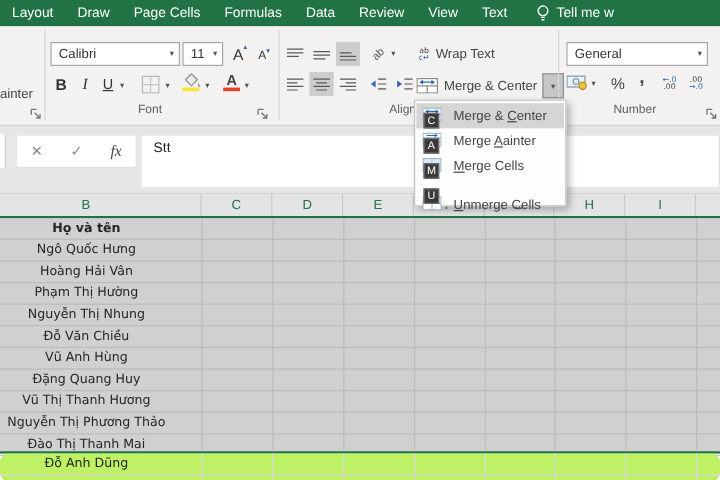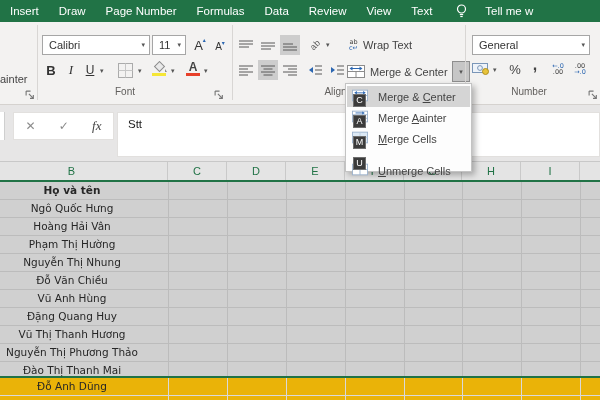--- a/index.html
+++ b/index.html
@@ -4,21 +4,21 @@
 <style>
   html,body{margin:0;padding:0;background:#fff;}
   #app{position:relative;width:600px;height:400px;overflow:hidden;
        font-family:"Liberation Sans",sans-serif;font-size:11px;color:#444;
        background:#fff;}
   .abs{position:absolute;}
 
   
   #tabbar{left:0;top:0;width:600px;height:22px;background:#217346;display:flex;align-items:center;}
   .tab{color:#fff;font-size:11.5px;padding:0 10px;line-height:22px;white-space:nowrap;}
-  #tellme{display:flex;align-items:center;color:#fff;font-size:11.5px;gap:18px;padding-left:14px;}
+  #tellme{display:flex;align-items:center;color:#fff;font-size:11.5px;gap:6px;padding-left:14px;}
 
   
   #ribbon{left:0;top:22px;width:600px;height:83px;background:#f3f2f1;border-bottom:1px solid #d5d2cf;box-sizing:border-box;}
   .vsep{position:absolute;top:3px;height:75px;width:1px;background:#d8d6d4;}
   .grouplabel{position:absolute;top:64px;font-size:10px;color:#605e5c;text-align:center;}
   .launcher{position:absolute;width:10px;height:10px;}
   .combo{position:absolute;height:20px;background:#fff;border:1px solid #a6a6a6;box-sizing:border-box;
          display:flex;align-items:center;padding:0 4px 0 6px;font-size:11px;color:#333;}
   .combo .arrow{margin-left:auto;}
   .dd{font-family:"DejaVu Sans",sans-serif;font-size:7px;color:#555;}
@@ -48,21 +48,21 @@
   .colhead{height:18px;line-height:18px;text-align:center;color:#217346;font-size:11px;
            border-right:1px solid #c9c9c9;box-sizing:border-box;}
   #greentop{position:absolute;left:0;top:18px;width:600px;height:2px;background:#217346;}
   #selrows{position:absolute;left:0;top:20px;width:600px;height:194px;background:#d0d0d0;display:flex;flex-direction:column;}
   #selrows .row{flex:1;border-bottom:1px solid #bcbcbc;box-sizing:border-box;}
   .celltext{position:relative;z-index:2;display:block;width:144px;text-align:center;
             font-family:"DejaVu Sans","Liberation Sans",sans-serif;font-size:10.5px;color:#262626;
             line-height:17px;white-space:nowrap;}
   .bold{font-weight:bold;}
   #greenbottom{position:absolute;left:0;top:214px;width:600px;height:2px;background:#217346;}
-  #whiterows{position:absolute;left:0;top:216px;width:600px;height:23px;background:#eab308;}
+  #whiterows{position:absolute;left:0;top:216px;width:600px;height:23px;background:#bef264;border-radius:7px;}
   #whiterows .row{height:17.6px;border-bottom:1px solid #d9d9d9;box-sizing:border-box;}
   .vline{position:absolute;width:1px;z-index:1;}
   .vline.selv{top:20px;height:194px;background:#bcbcbc;}
   .vline.whtv{top:216px;height:23px;background:#d9d9d9;}
 
   
   #mergemenu{left:345px;top:83px;width:127px;height:89px;background:#fdfdfd;border:1px solid #c3c3c3;
              box-sizing:border-box;box-shadow:3px 3px 6px rgba(0,0,0,.28);z-index:10;}
   .mitem{position:absolute;left:1px;width:123px;height:21px;display:flex;align-items:center;}
   .mitem.hl{background:#d5d5d5;}
@@ -71,23 +71,23 @@
   .mlabel u{text-decoration:underline;}
   .keytip{position:absolute;left:7px;width:13px;height:13px;background:#3b3b3b;border:1px solid #6e6e6e;
           box-sizing:border-box;color:#fff;font-size:9px;line-height:11px;text-align:center;z-index:12;}
 </style>
 </head>
 <body>
 
 <div id="app">
 
   <div id="tabbar" class="abs">
-    <span class="tab">Insert</span>
+    <span class="tab">Layout</span>
     <span class="tab">Draw</span>
-    <span class="tab">Page Number</span>
+    <span class="tab">Page Cells</span>
     <span class="tab">Formulas</span>
     <span class="tab">Data</span>
     <span class="tab">Review</span>
     <span class="tab">View</span>
     <span class="tab">Text</span>
     <span id="tellme">
       <svg width="11" height="14" viewBox="0 0 11 14">
         <circle cx="5.5" cy="5" r="4" fill="none" stroke="#fff" stroke-width="1.2"></circle>
         <line x1="3.8" y1="10.5" x2="7.2" y2="10.5" stroke="#fff" stroke-width="1.2"></line>
         <line x1="4.3" y1="12.5" x2="6.7" y2="12.5" stroke="#fff" stroke-width="1.2"></line>

